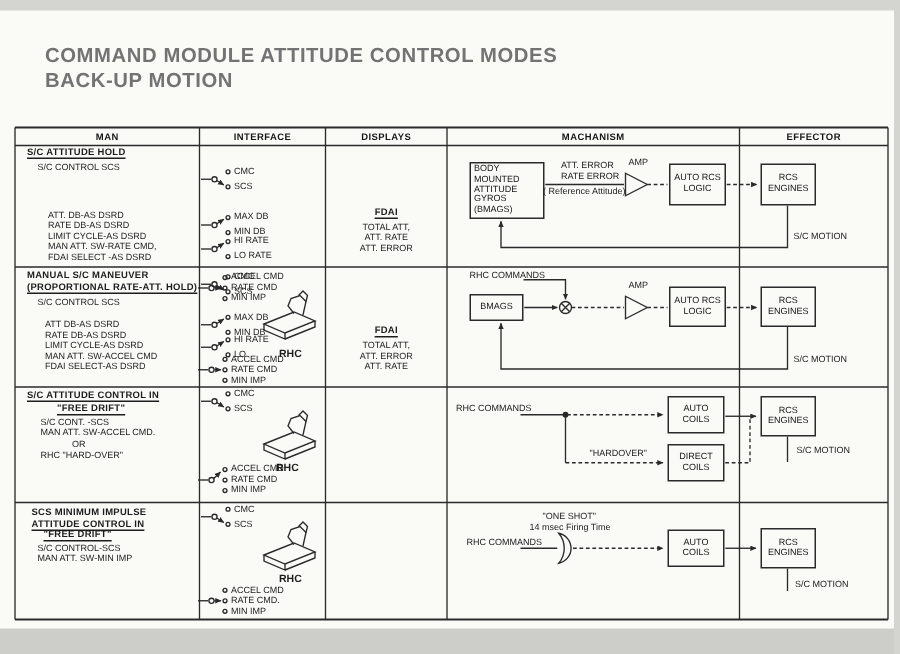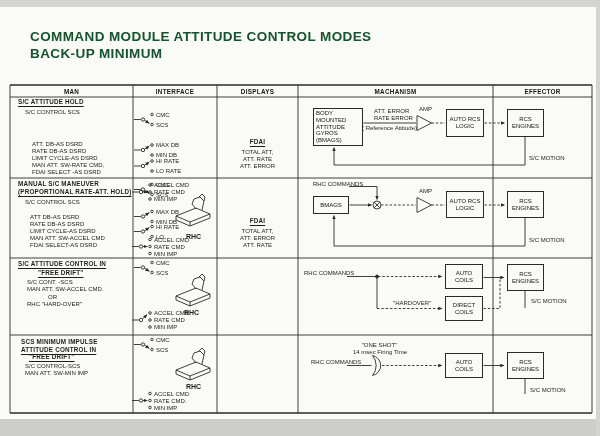--- a/index.html
+++ b/index.html
@@ -6,21 +6,21 @@
   html,body{width:600px;height:436px}
   body{position:relative;background:#fafaf7;font-family:"Liberation Sans",sans-serif;overflow:hidden}
   .abs{position:absolute;white-space:nowrap;color:#1d1d1d}
   .t{font-size:6px;line-height:1.12}
   .tt{font-size:6.3px;font-weight:bold;letter-spacing:.2px}
   .u{text-decoration:underline;text-underline-offset:1.5px}
   .hd{font-size:6.3px;font-weight:bold;text-align:center;letter-spacing:.3px;color:#161616}
   .ctr{text-align:center}
   .ls div{font-size:6px;line-height:6.9px}
   .dl div{font-size:6px;line-height:7px}
-  .title{font-size:13.5px;font-weight:bold;letter-spacing:.4px;color:#14532d;line-height:17px}
+  .title{font-size:13.5px;font-weight:bold;letter-spacing:.4px;color:#737373;line-height:17px}
   .rhcl{font-size:7px;font-weight:bold;color:#1d1d1d}
   .box{position:absolute;border:1px solid #2a2a2a;display:flex;flex-direction:column;align-items:center;justify-content:center;font-size:6px;line-height:1.12;color:#151515;text-align:center}
   .box.la{align-items:flex-start;text-align:left;padding-left:2px}
   svg.layer{position:absolute;left:0;top:0}
   .band{position:absolute;background:#d4d4d0}
 </style>
 </head>
 <body>
 
 <div class="band" style="left:0;top:0;width:600px;height:7px"></div>
@@ -152,21 +152,21 @@
   <g>
     <line x1="347" y1="365.5" x2="371.5" y2="365.5"></line>
     <path d="M372.5,355.5 A10.2,10.2 0 0 1 372.5,375.5 A15.5,15.5 0 0 0 372.5,355.5 Z"></path>
     <line x1="382" y1="365.5" x2="442" y2="365.5" stroke-dasharray="2.5 1.8" marker-end="url(#ah)"></line>
     <line x1="483.5" y1="365.5" x2="504" y2="365.5" marker-end="url(#ah)"></line>
     <line x1="525" y1="379" x2="525" y2="394"></line>
   </g>
 </svg>
 
 <div class="abs title" style="left:30px;top:28px">COMMAND MODULE ATTITUDE CONTROL MODES</div>
-<div class="abs title" style="left:30px;top:45px">BACK-UP MINIMUM</div>
+<div class="abs title" style="left:30px;top:45px">BACK-UP MOTION</div>
 
 <div class="abs hd" style="left:10px;top:87.5px;width:123px">MAN</div>
 <div class="abs hd" style="left:133px;top:87.5px;width:84px">INTERFACE</div>
 <div class="abs hd" style="left:217px;top:87.5px;width:81px">DISPLAYS</div>
 <div class="abs hd" style="left:298px;top:87.5px;width:195px">MACHANISM</div>
 <div class="abs hd" style="left:493px;top:87.5px;width:99px">EFFECTOR</div>
 
 <div class="abs tt u" style="left:18px;top:98px">S/C ATTITUDE HOLD</div>
 <div class="abs t" style="left:25px;top:109px">S/C CONTROL SCS</div>
 <div class="abs ls" style="left:32px;top:141px">

